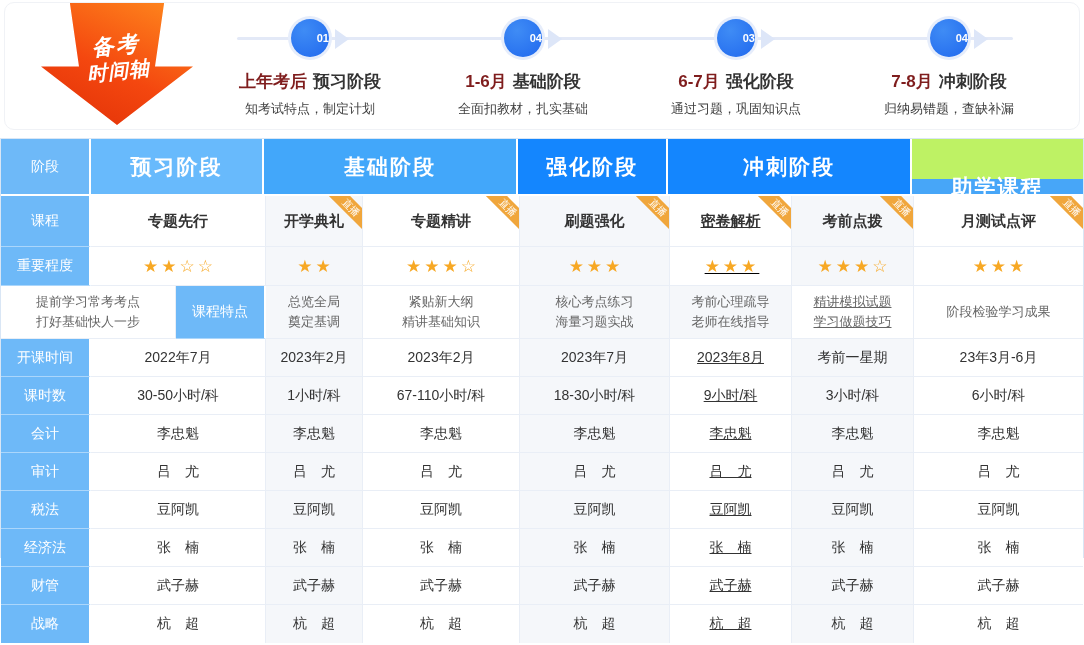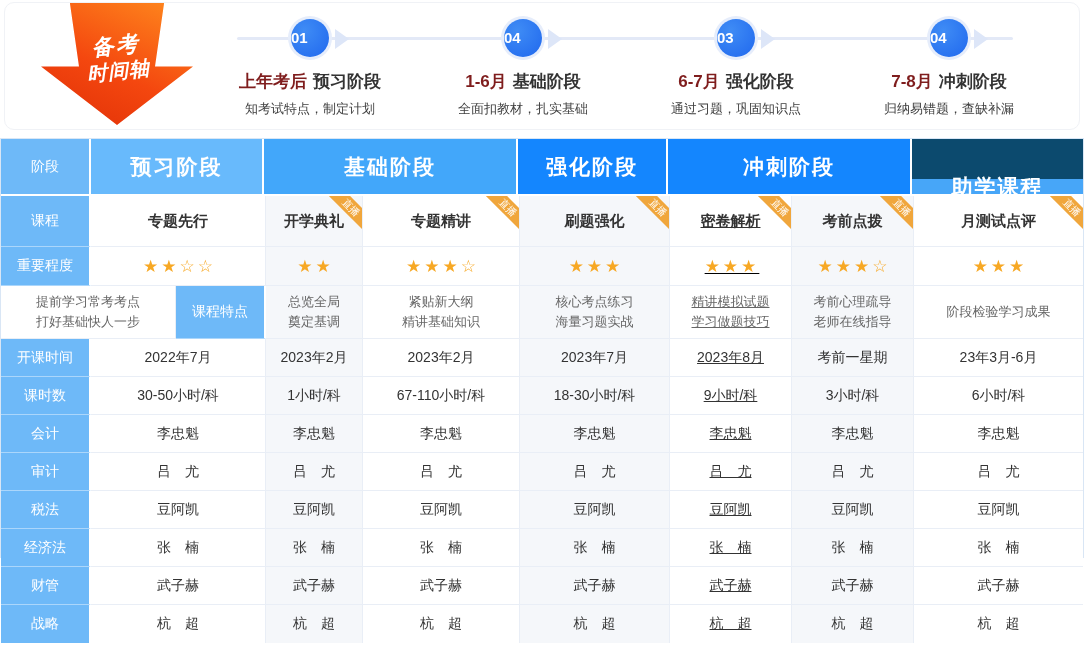--- a/index.html
+++ b/index.html
@@ -16,29 +16,29 @@
     clip-path:polygon(19% 0,81% 0,75% 52%,100% 52%,50% 100%,0% 52%,25% 52%);
     filter:drop-shadow(2px 3px 2px rgba(205,45,0,.30));}
   .badge-text{position:absolute;top:30px;left:0;right:0;text-align:center;color:#fff;
     font-weight:bold;font-style:italic;transform:rotate(-6deg);line-height:1.2;z-index:3;}
   .badge-text .l1{font-size:22px;letter-spacing:2px;}
   .badge-text .l2{font-size:20px;letter-spacing:1px;}
   .tl-line{position:absolute;left:232px;top:34px;width:776px;height:3px;background:#e3e9f7;border-radius:2px;}
   .tl-item{position:absolute;top:16px;width:220px;text-align:center;}
   .tl-circle{width:38px;height:38px;line-height:38px;border-radius:50%;margin:0 auto;
     background:radial-gradient(circle at 35% 30%,#3f8cf5,#2068ee);
-    box-shadow:0 0 0 3px #e6edfb;color:#fff;font-size:15px;font-weight:bold;text-align:left;}
+    box-shadow:0 0 0 3px #e6edfb;color:#fff;font-size:11px;font-weight:bold;text-align:right;}
   .tl-arrowhead{position:absolute;top:10px;left:calc(50% + 25px);width:0;height:0;
     border-top:10px solid transparent;border-bottom:10px solid transparent;border-left:14px solid #dde6f8;}
   .tl-title{margin-top:13px;font-size:17px;font-weight:bold;color:#333;}
   .tl-title .period{color:#7f1d1d;margin-right:6px;}
   .tl-desc{margin-top:7px;font-size:13px;color:#404040;}
   
   .ctable{position:absolute;left:0;top:138px;width:1084px;height:420px;box-sizing:border-box;
-    border:1px solid #d9e6f5;background:#0c4a6e;}
+    border:1px solid #d9e6f5;background:#bef264;}
   .trow{display:flex;width:100%;}
   .r-stage{height:57px;}
   .r-course{height:51px;}
   .r-stars{height:39px;}
   .r-feat{height:53px;}
   .r-38{height:38px;}
   .cell{box-sizing:border-box;display:flex;align-items:center;justify-content:center;
     border-right:1px solid #e9eef6;border-bottom:1px solid #e9eef6;background:#fff;}
   .cell:last-child{border-right:none;}
   .label{flex:0 0 90px;background:#6eb9f8;color:#fff;font-size:14px;
@@ -187,27 +187,27 @@
       <div>奠定基调</div>
     </div>
     <div class="cell feat cw3">
       <div>紧贴新大纲</div>
       <div>精讲基础知识</div>
     </div>
     <div class="cell feat cw4 tint">
       <div>核心考点练习</div>
       <div>海量习题实战</div>
     </div>
+    <div class="cell feat cw6 tint">
+      <div>考前心理疏导</div>
+      <div>老师在线指导</div>
+    </div>
     <div class="cell feat cw5">
       <div>精讲模拟试题</div>
       <div>学习做题技巧</div>
-    </div>
-    <div class="cell feat cw6 tint">
-      <div>考前心理疏导</div>
-      <div>老师在线指导</div>
     </div>
     <div class="cell feat cw7">
       <div>阶段检验学习成果</div>
     </div>
   </div>
 
   <div class="trow r-38">
     <div class="cell label">开课时间</div>
     <div class="cell txt cw1">2022年7月</div>
     <div class="cell txt cw2 tint">2023年2月</div>

